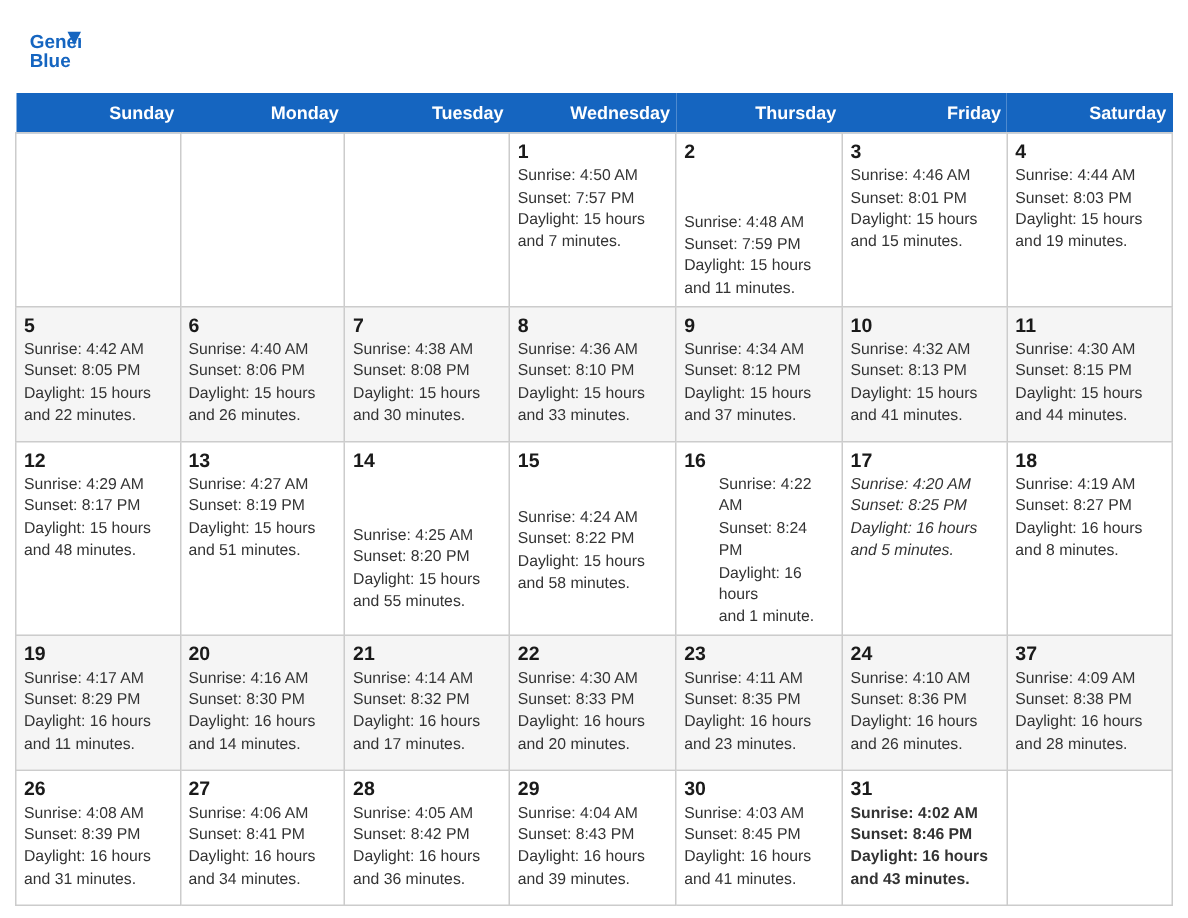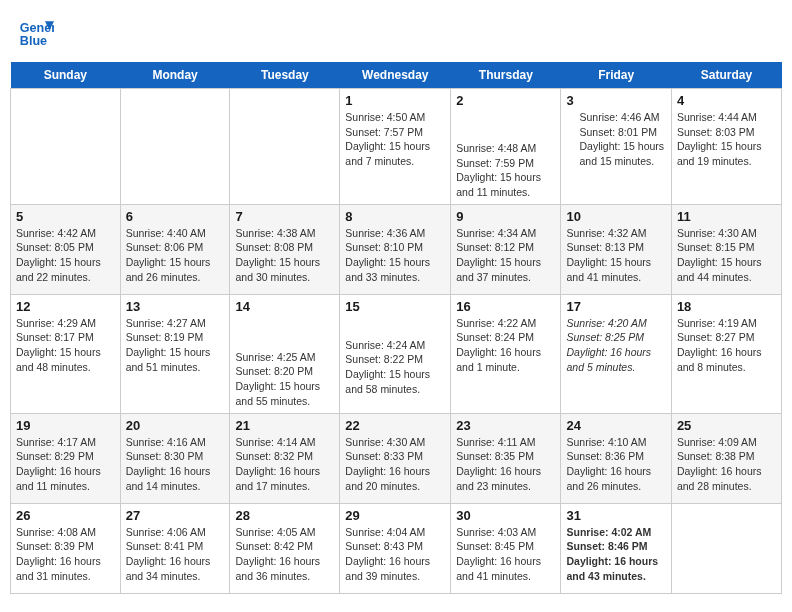--- a/index.html
+++ b/index.html
@@ -40,21 +40,21 @@
     }
     table {
       width: 100%;
       border-collapse: collapse;
       font-size: 11px;
     }
     th {
       background-color: #1565c0;
       color: #fff;
       padding: 6px 4px;
-      text-align: center;
+      text-align: right;
       font-size: 12px;
       font-weight: bold;
     }
     td {
       border: 1px solid #ccc;
       vertical-align: top;
       padding: 4px 5px;
       width: 113px;
       min-height: 80px;
       height: 90px;
@@ -133,21 +133,21 @@
         </td>
         <td>
           <span class="day-number">2</span>
           <div class="day-info" style="white-space: pre-line; margin-top: 33px;">Sunrise: 4:48 AM
 Sunset: 7:59 PM
 Daylight: 15 hours
 and 11 minutes.</div>
         </td>
         <td>
           <span class="day-number">3</span>
-          <div class="day-info" style="white-space: pre-line; margin-left: 13px;">Sunrise: 4:46 AM
+          <div class="day-info" style="white-space: pre-line;">Sunrise: 4:46 AM
 Sunset: 8:01 PM
 Daylight: 15 hours
 and 15 minutes.</div>
         </td>
         <td>
           <span class="day-number">4</span>
           <div class="day-info" style="white-space: pre-line;">Sunrise: 4:44 AM
 Sunset: 8:03 PM
 Daylight: 15 hours
 and 19 minutes.</div>
@@ -228,21 +228,21 @@
         </td>
         <td>
           <span class="day-number">15</span>
           <div class="day-info" style="white-space: pre-line; margin-top: 24px;">Sunrise: 4:24 AM
 Sunset: 8:22 PM
 Daylight: 15 hours
 and 58 minutes.</div>
         </td>
         <td>
           <span class="day-number">16</span>
-          <div class="day-info" style="white-space: pre-line;">Sunrise: 4:22 AM
+          <div class="day-info" style="white-space: pre-line; margin-left: 23px;">Sunrise: 4:22 AM
 Sunset: 8:24 PM
 Daylight: 16 hours
 and 1 minute.</div>
         </td>
         <td>
           <span class="day-number">17</span>
           <div class="day-info" style="white-space: pre-line; font-style: italic;">Sunrise: 4:20 AM
 Sunset: 8:25 PM
 Daylight: 16 hours
 and 5 minutes.</div>
@@ -292,21 +292,21 @@
 and 23 minutes.</div>
         </td>
         <td>
           <span class="day-number">24</span>
           <div class="day-info" style="white-space: pre-line;">Sunrise: 4:10 AM
 Sunset: 8:36 PM
 Daylight: 16 hours
 and 26 minutes.</div>
         </td>
         <td>
-          <span class="day-number">25</span>
+          <span class="day-number">37</span>
           <div class="day-info" style="white-space: pre-line;">Sunrise: 4:09 AM
 Sunset: 8:38 PM
 Daylight: 16 hours
 and 28 minutes.</div>
         </td>
       </tr>
       <tr>
         <td>
           <span class="day-number">26</span>
           <div class="day-info" style="white-space: pre-line;">Sunrise: 4:08 AM

